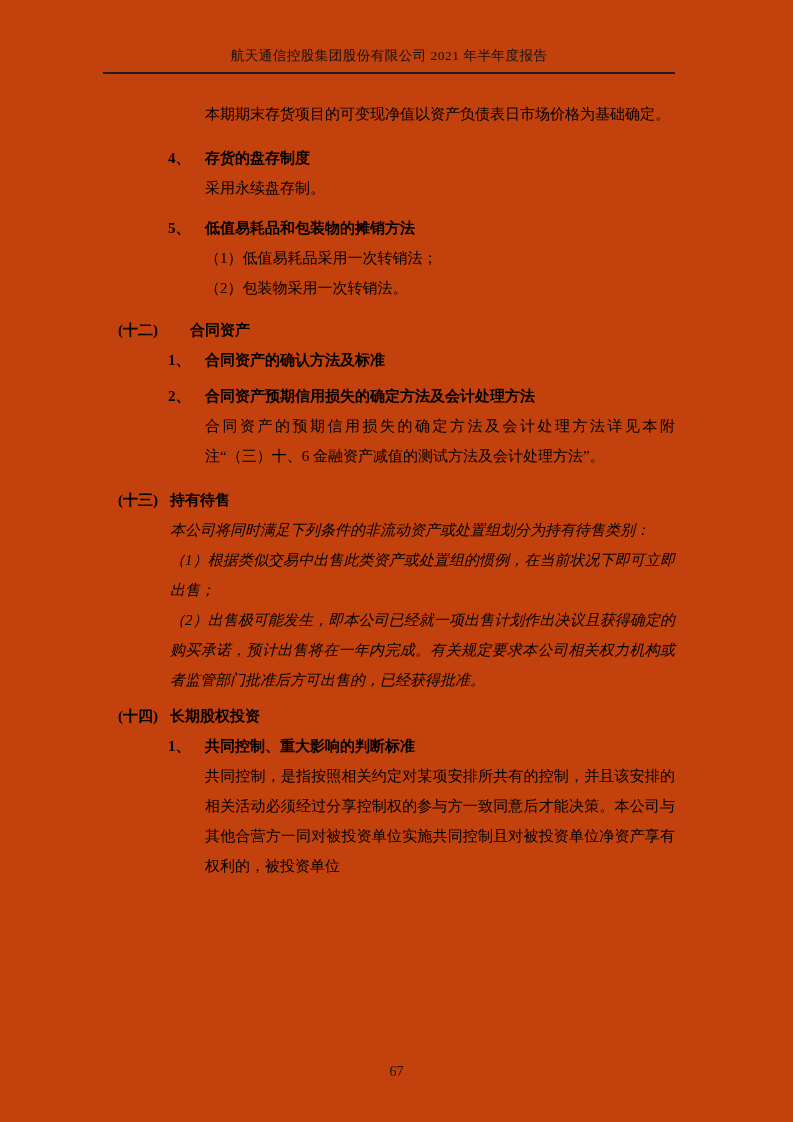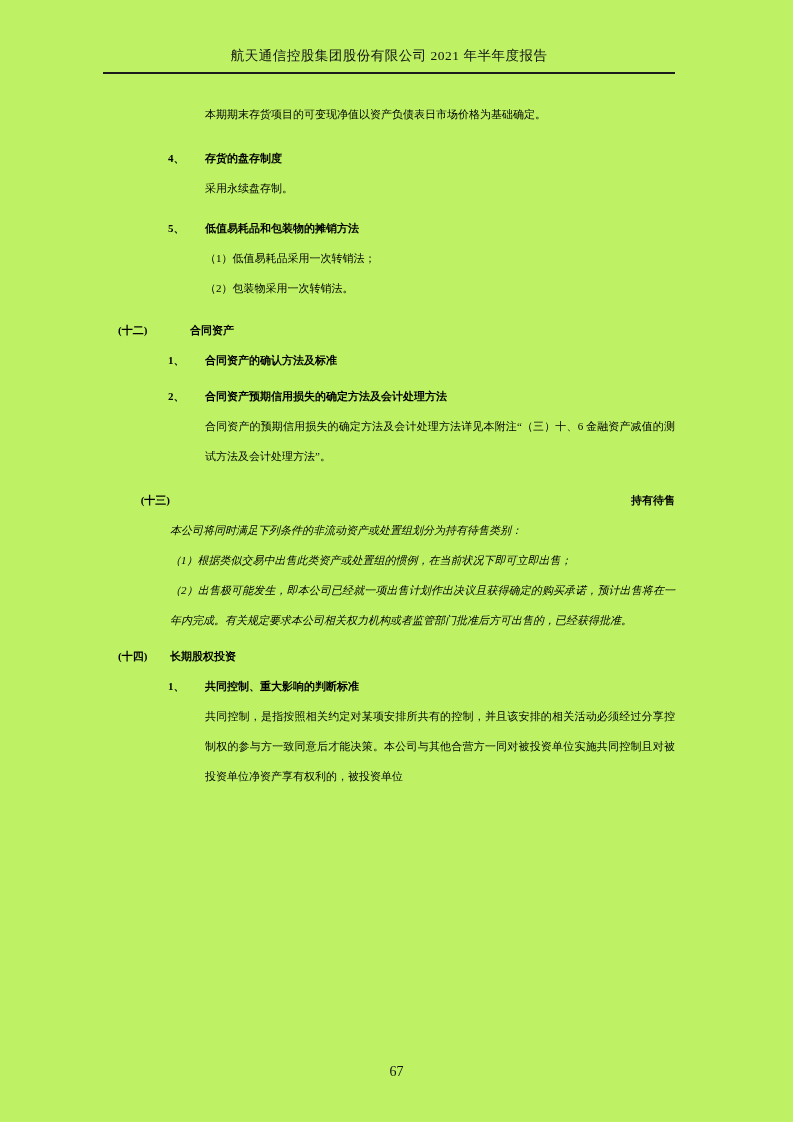--- a/index.html
+++ b/index.html
@@ -1,19 +1,19 @@
 <!DOCTYPE html>
 <html><head>
 <meta charset="utf-8">
 <style>
   html,body{margin:0;padding:0;background:#ffffff;}
   .page{
     position:relative;
     width:793px;height:1122px;
-    background:#bef264;
+    background:#c2410c;
     font-family:"Liberation Serif","DejaVu Serif",serif;
     color:#000;
     overflow:hidden;
     box-sizing:border-box;
   }
   .inner{
     padding:0 118px 0 103px; 
     box-sizing:border-box;
   }
   .running-header{
@@ -23,21 +23,21 @@
     line-height:16px;
     letter-spacing:0.5px;
     color:#111;
   }
   .header-rule{
     margin-top:8px;
     border-bottom:2.2px solid #1c1c1c;
     height:0;
   }
   .doc{
-    font-size:11px;
+    font-size:15px;
     line-height:30px;
   }
   
   .h1row{display:flex;font-weight:bold;padding-left:15px;}
   .h1row .num{flex:none;width:52px;}
   .h1row .ttl{flex:auto;}
   
   .h1sub{margin-left:67px;font-weight:bold;}
   
   .h2row{display:flex;font-weight:bold;margin-left:65px;}
@@ -45,21 +45,21 @@
   .h2row .ttl{flex:auto;}
   
   .p1{margin-left:67px;text-align:justify;font-style:italic;}
   
   .p2{margin-left:102px;text-align:justify;}
   .mt-intro{margin-top:25px;}
   .mt-a{margin-top:14px;}
   .mt-b{margin-top:10px;}
   .mt-c{margin-top:12px;gap:20px;}
   .mt-d{margin-top:6px;}
-  .mt-e{margin-top:14px;text-align:right;}
+  .mt-e{margin-top:14px;}
   .page-footer{
     position:absolute;
     left:0;right:0;
     top:1064px;
     text-align:center;
     font-size:14px;
     color:#111;
   }
 </style>
 </head>

